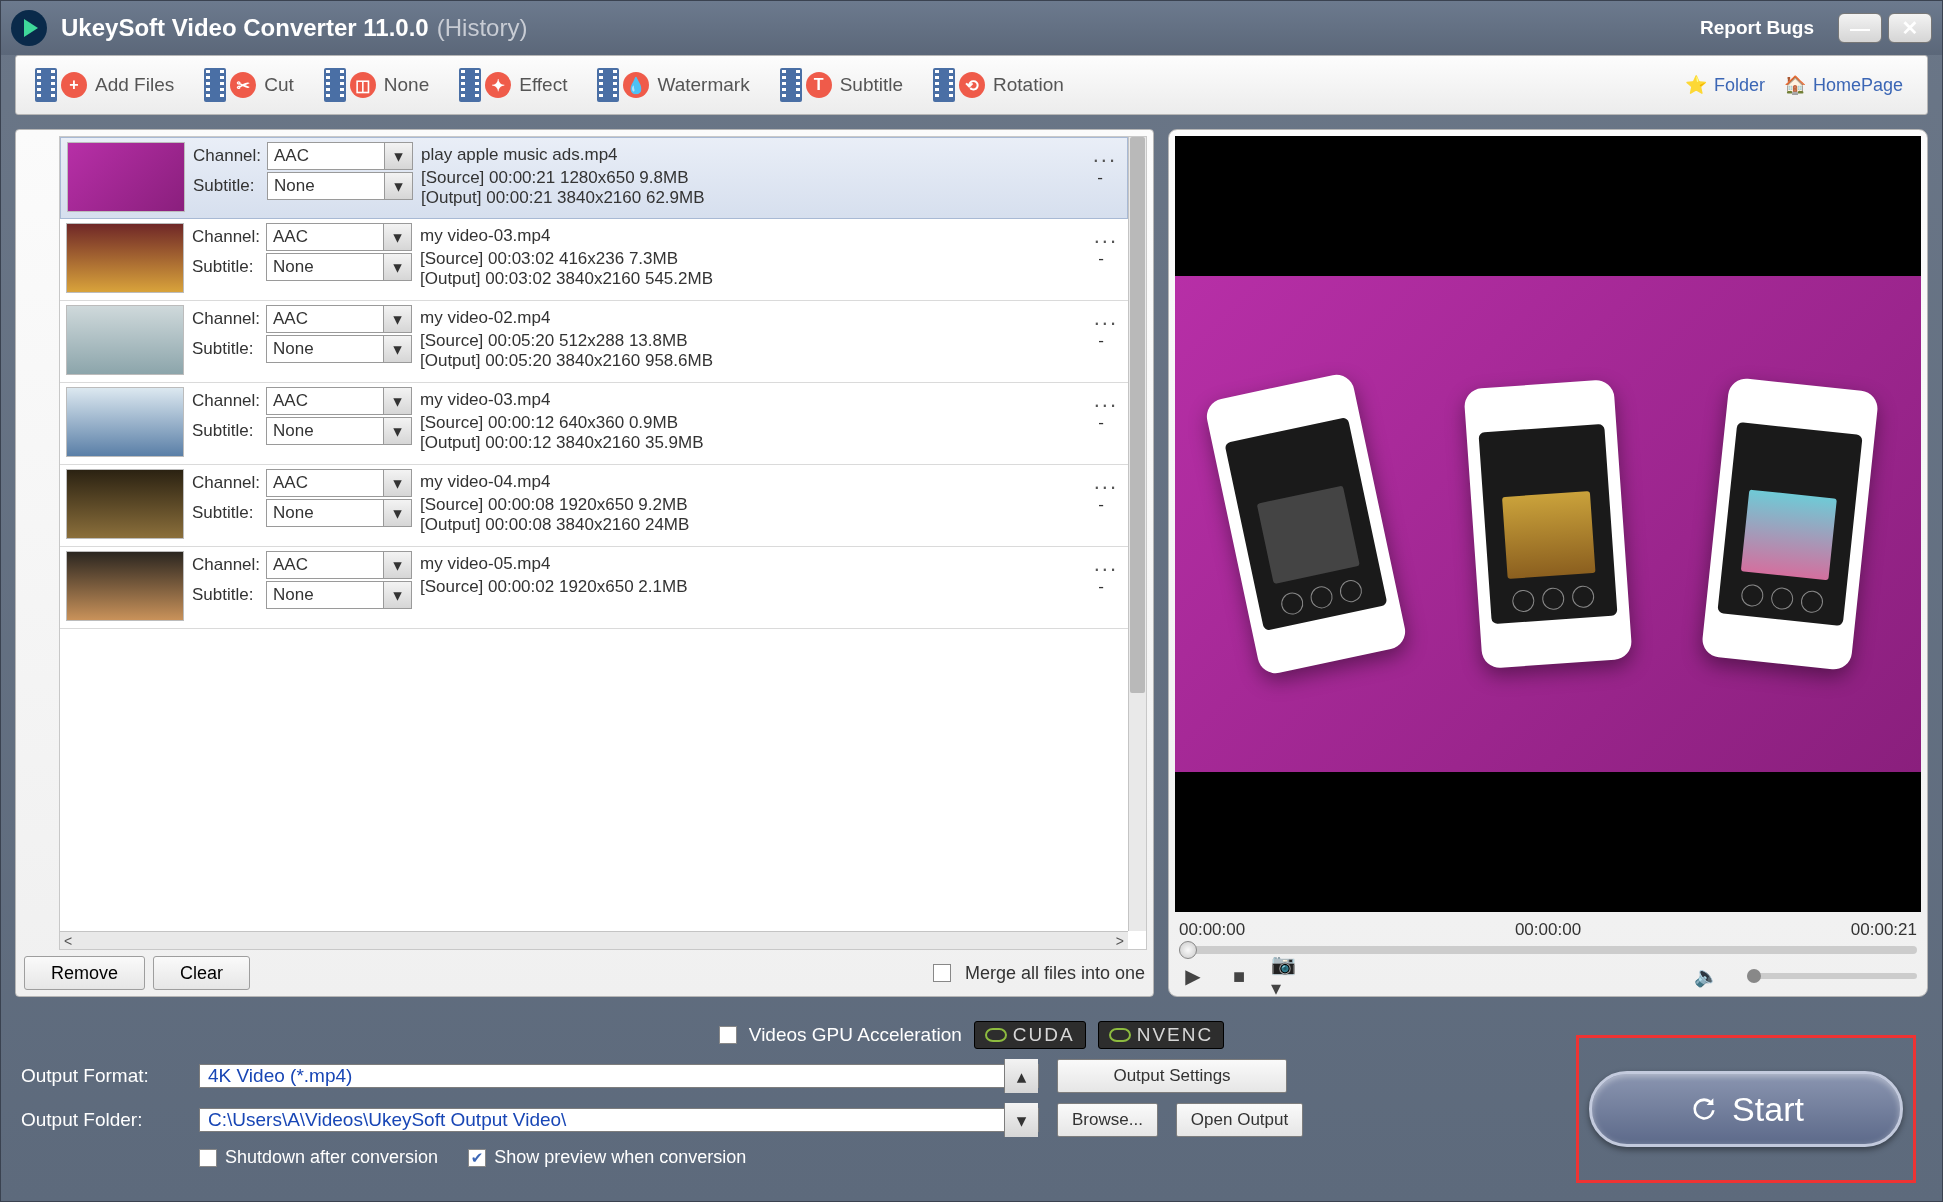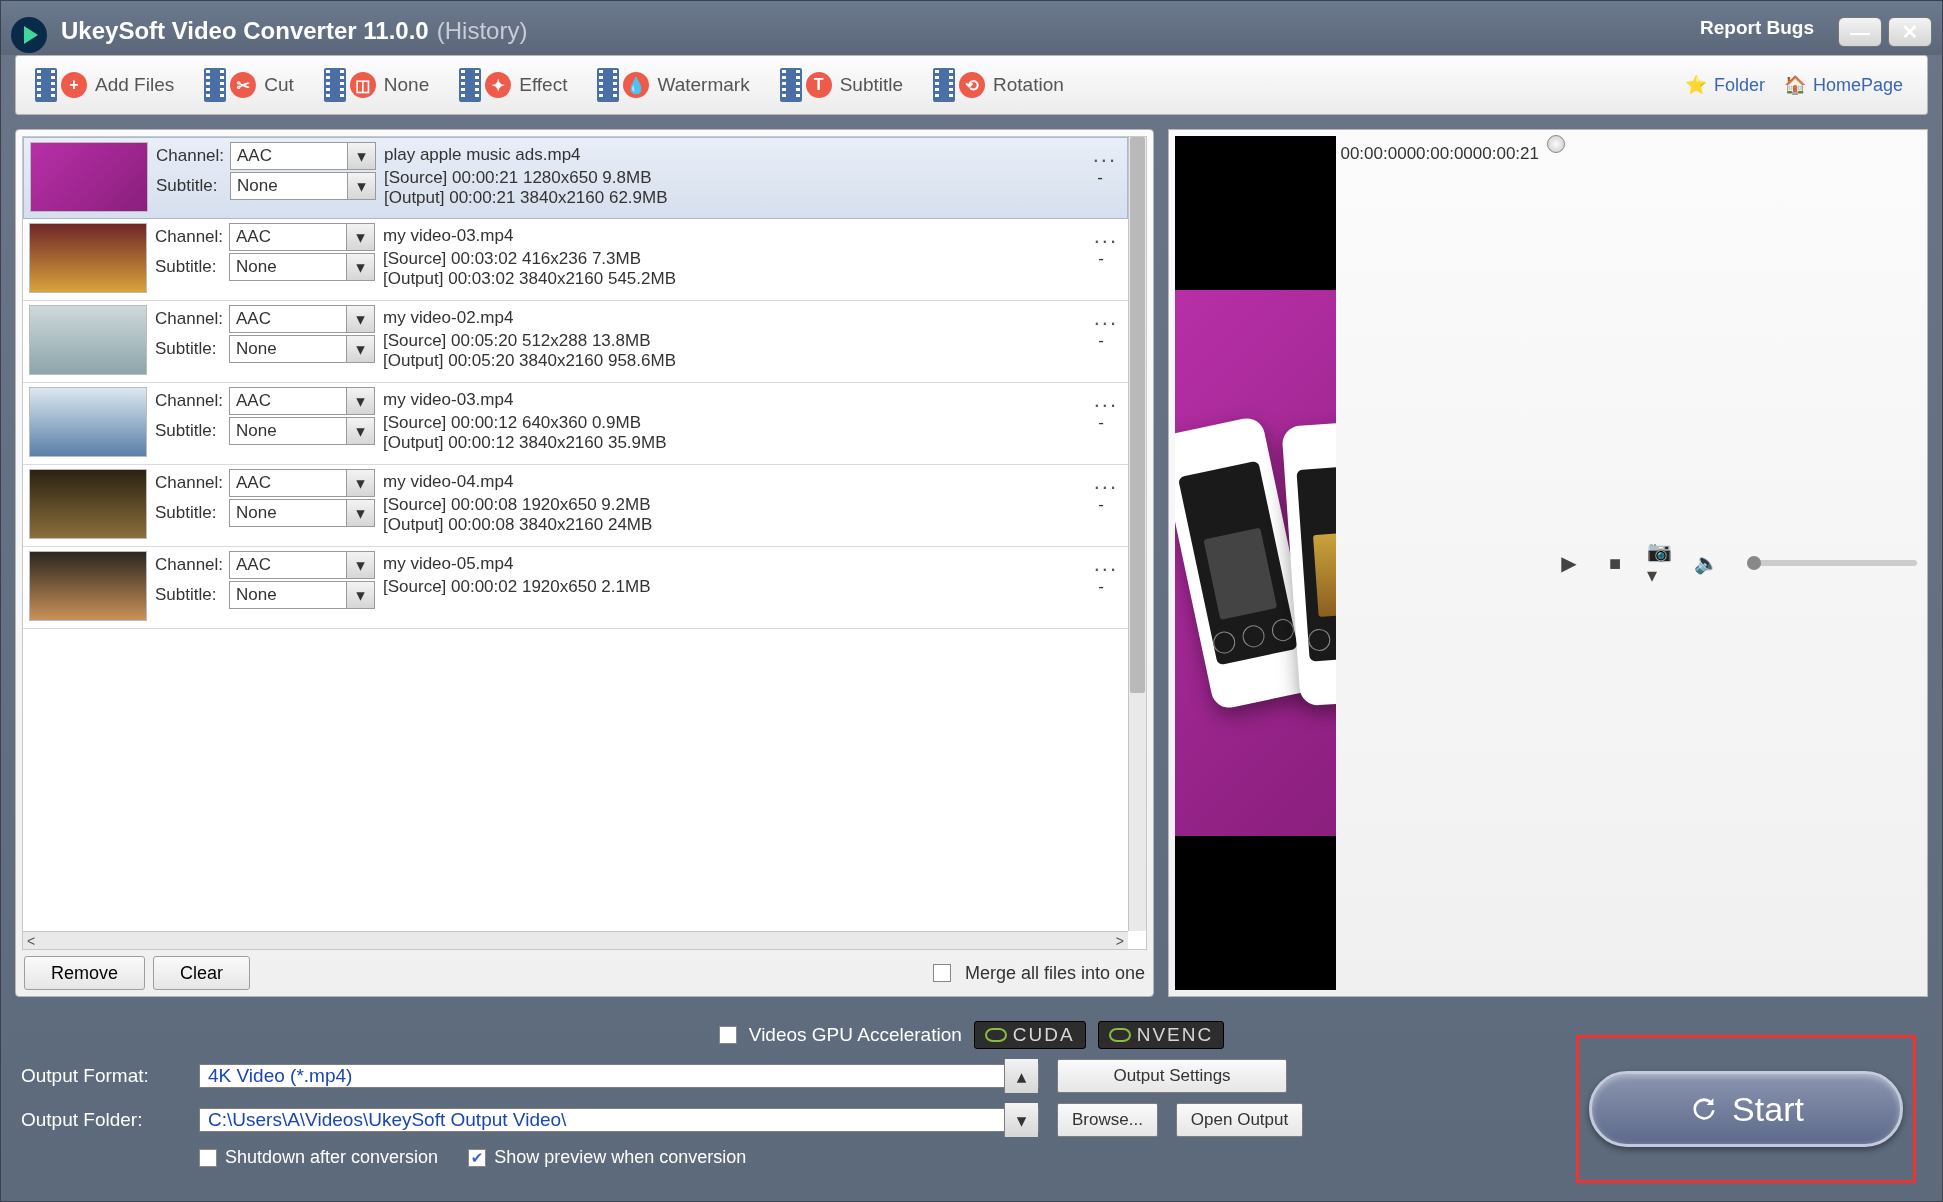--- a/index.html
+++ b/index.html
@@ -1,37 +1,37 @@
 <!DOCTYPE html>
 <html><head>
 <meta charset="utf-8">
 <style>
 * { box-sizing: border-box; margin: 0; padding: 0; font-family: "Segoe UI", Tahoma, sans-serif; }
 body { background: #6e7b8d; width: 1943px; height: 1202px; transform-origin: top left; }
 .app { width: 100%; height: 100%; display: flex; flex-direction: column; background: linear-gradient(#6a7687, #5d6a7c); border: 1px solid #3a4250; }
-.titlebar { height: 54px; background: linear-gradient(#6c7a8e, #5b6779); display: flex; padding: 16px 10px; color: #fff; }
+.titlebar { height: 54px; background: linear-gradient(#6c7a8e, #5b6779); display: flex; align-items: center; padding: 4px 10px; color: #fff; }
 .logo { width: 36px; height: 36px; background: #0a2a4a; border-radius: 50%; display: flex; align-items: center; justify-content: center; margin-right: 14px; position: relative; }
 .logo::before { content:""; border-left: 14px solid #3fd89a; border-top: 9px solid transparent; border-bottom: 9px solid transparent; margin-left: 3px; }
 .title-main { font-size: 24px; font-weight: 600; }
 .title-hist { font-size: 24px; font-weight: 400; color: #c8ccd4; margin-left: 8px; }
 .titlebar .spacer { flex: 1; }
 .report-bugs { color: #fff; font-size: 19px; font-weight: 600; margin-right: 18px; cursor: pointer; }
 .winbtn { width: 44px; height: 30px; background: linear-gradient(#f3f3f3,#d5d5d5); border: 1px solid #777; border-radius: 6px; margin-left: 6px; display: flex; align-items: center; justify-content: center; cursor: pointer; font-weight: bold; font-size: 20px; }
 .toolbar { height: 60px; background: linear-gradient(#fdfdfd,#ececec); margin: 0 14px; border: 1px solid #b6b6b6; border-radius: 3px; display: flex; align-items: center; padding: 0 4px; }
 .tbtn { display: flex; align-items: center; padding: 4px 14px; height: 52px; cursor: pointer; font-size: 19px; color: #555; border: 1px solid transparent; border-radius: 3px; }
 .tbtn .film { width: 22px; height: 34px; background: #4a6fa5; border-radius: 2px; position: relative; margin-right: 4px; }
 .tbtn .film::before, .tbtn .film::after { content:""; position:absolute; width:4px; top:2px; bottom:2px; background: repeating-linear-gradient(#fff 0, #fff 3px, #4a6fa5 3px, #4a6fa5 6px); }
 .tbtn .film::before { left:2px; } .tbtn .film::after { right:2px;}
 .tbtn .circ { width: 26px; height: 26px; border-radius: 50%; background: #ef5b4a; display:flex; align-items:center; justify-content:center; color:#fff; font-size:16px; font-weight:bold; margin-right:8px; }
 .toolbar .spacer { flex:1;}
 .rightlink { display:flex; align-items:center; font-size:18px; color:#3b66b5; cursor:pointer; margin-right:20px;}
 .rightlink .ico { width:22px; height:22px; margin-right:6px; display:flex; align-items:center; justify-content:center;}
 .content { flex:1; display:flex; gap:14px; padding: 14px;}
 .left-pane { flex: 1; background: linear-gradient(#fbfbfb,#f0f0f0); border: 1px solid #b6b6b6; border-radius: 4px; display:flex; flex-direction:column; padding:6px; min-width: 740px;}
-.filelist { flex:1; background:#fff; border:1px solid #c8c8c8; overflow:hidden; position:relative;}
+.filelist { flex:1; background:#fff; border:1px solid #c8c8c8; overflow:hidden; position:relative;margin-left:37px;}
 .filelist-inner { position:absolute; inset:0 18px 18px 0; overflow:hidden;}
 .row { display:flex; border-bottom:1px solid #dadada; padding: 4px 6px; min-height: 82px; align-items:flex-start;}
 .row.selected { background: linear-gradient(#e9eef7,#d6dfee); border: 1px solid #a8b9d4;}
 .thumb { width: 118px; height: 70px; border:1px solid #bcbcbc; background:#888; margin-right: 8px; flex-shrink:0; background-size:cover; background-position:center;}
 .thumb.music { background: linear-gradient(135deg,#b72fa7,#8a1f7d);}
 .thumb.cards { background: linear-gradient(#6f2727,#d9a33b);}
 .thumb.ice { background: linear-gradient(#cfd9db,#8ca5ab);}
 .thumb.snow { background: linear-gradient(#dce8f0,#5a7fa7);}
 .thumb.hall { background: linear-gradient(#2b2212,#8b6f3b);}
 .thumb.sunset { background: linear-gradient(#2b2620,#c9925a);}
@@ -44,21 +44,21 @@
 .rowright { flex:1; display:flex; flex-direction:column; font-size:17px; color:#333; padding-left: 8px;}
 .fname { display:flex; justify-content:space-between; align-items:center; padding-right: 4px;}
 .dots { font-size:22px; letter-spacing:2px; color:#555; cursor:pointer;}
 .srcline { display:flex; justify-content:space-between; padding-right:18px;}
 .vscroll { position:absolute; right:0; top:0; bottom:18px; width:18px; background:#e9e9e9; border-left:1px solid #c4c4c4;}
 .vscroll .vthumb { position:absolute; left:1px; right:1px; top:0; height:70%; background:#b9b9b9; border-radius:2px;}
 .hscroll { position:absolute; left:0; right:18px; bottom:0; height:18px; background:#e9e9e9; border-top:1px solid #c4c4c4; display:flex; align-items:center; justify-content:space-between; padding:0 4px; font-size:14px; color:#555;}
 .left-bottom { display:flex; align-items:center; padding: 6px 2px 0 2px; gap: 8px;}
 .btn { height:34px; padding:0 26px; border:1px solid #9e9e9e; background:linear-gradient(#fafafa,#e6e6e6); border-radius:3px; font-size:18px; cursor:pointer; display:flex; align-items:center; justify-content:center;}
 .chk { width:18px; height:18px; border:1px solid #888; background:#fff; display:inline-flex; align-items:center; justify-content:center; color:#3b66b5; font-size:15px;}
-.right-pane { width: 760px; background: linear-gradient(#fbfbfb,#f0f0f0); border: 1px solid #b6b6b6; border-radius: 0; display:flex; flex-direction:row; padding:6px;}
+.right-pane { width: 760px; background: linear-gradient(#fbfbfb,#f0f0f0); border: 1px solid #b6b6b6; border-radius: 9px; display:flex; flex-direction:column; padding:6px;}
 .preview { width:100%; flex:1; background:#000; position:relative; overflow:hidden;}
 .preview .img { position:absolute; top:18%; bottom:18%; left:0; right:0; background: linear-gradient(135deg,#b72fa7,#8a1f7d); display:flex; align-items:center; justify-content:space-around; padding:0 10px;}
 .phone { width:150px; height:280px; background:#fff; border-radius:18px; transform: rotate(-12deg); box-shadow: 0 8px 20px rgba(0,0,0,.4); display:flex; flex-direction:column; align-items:center; justify-content:center; padding:12px; position:relative;}
 .phone:nth-child(2){ transform: rotate(-4deg);}
 .phone:nth-child(3){ transform: rotate(6deg);}
 .phone .screen{ width:100%; height:75%; background:#1a1a1a; border-radius:6px; display:flex; flex-direction:column; align-items:center; justify-content:flex-end; padding-bottom:10px;}
 .phone .ctrl{ display:flex; gap:8px; margin-top:6px;}
 .phone .ctrl span{ width:22px; height:22px; border:1px solid #888; border-radius:50%; display:block;}
 .phone .art{ width:70%; height:45%; margin:10px auto 6px; background:#444; border-radius:3px;}
 .phone:nth-child(2) .art{ background: linear-gradient(#caa23b,#8b5f1f);}

